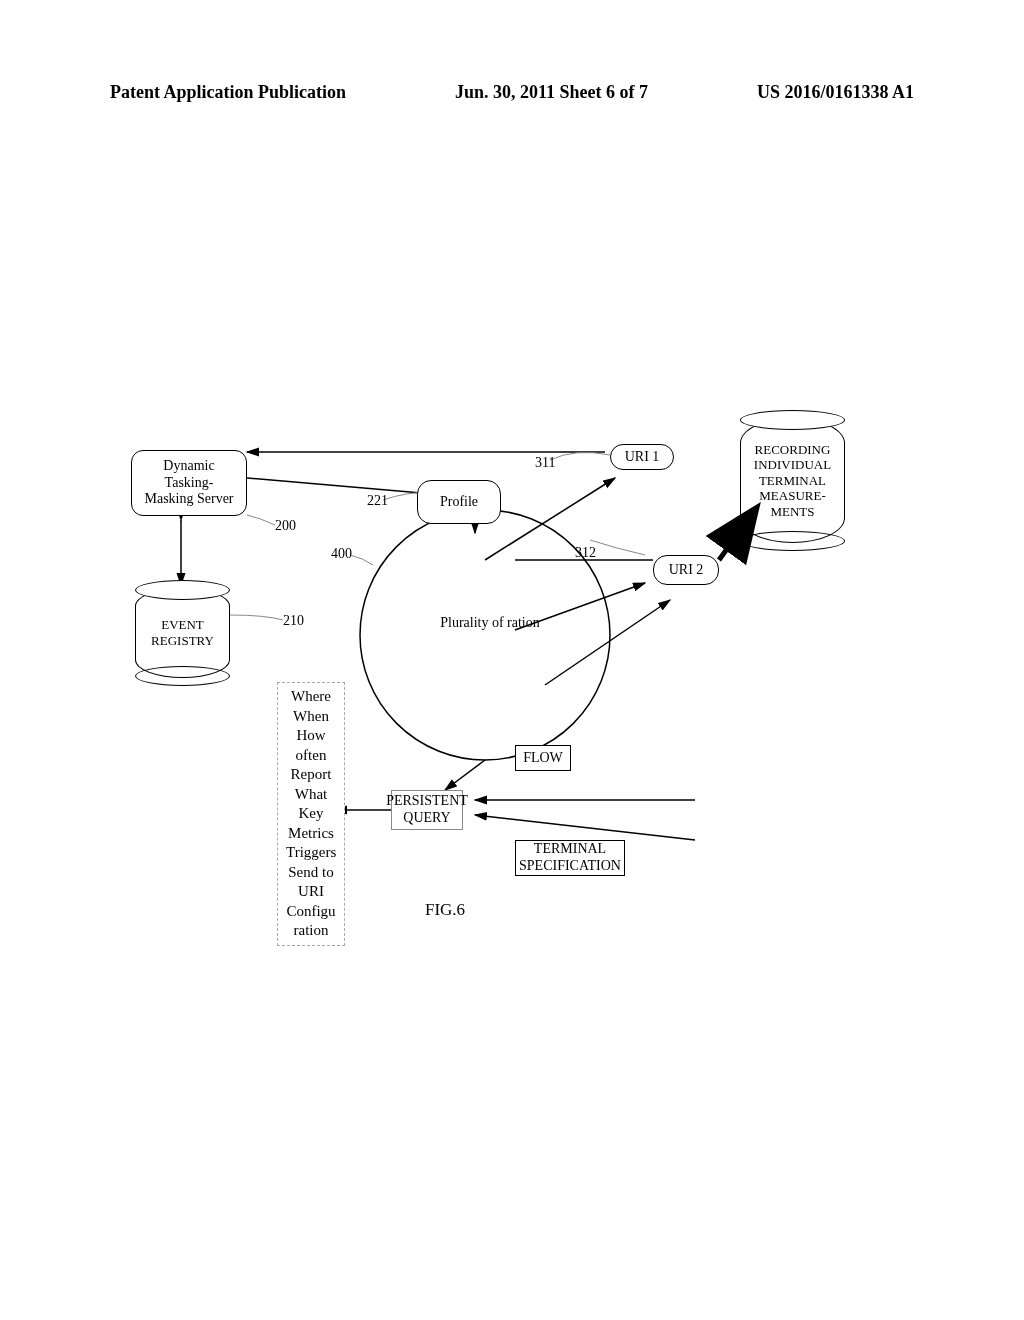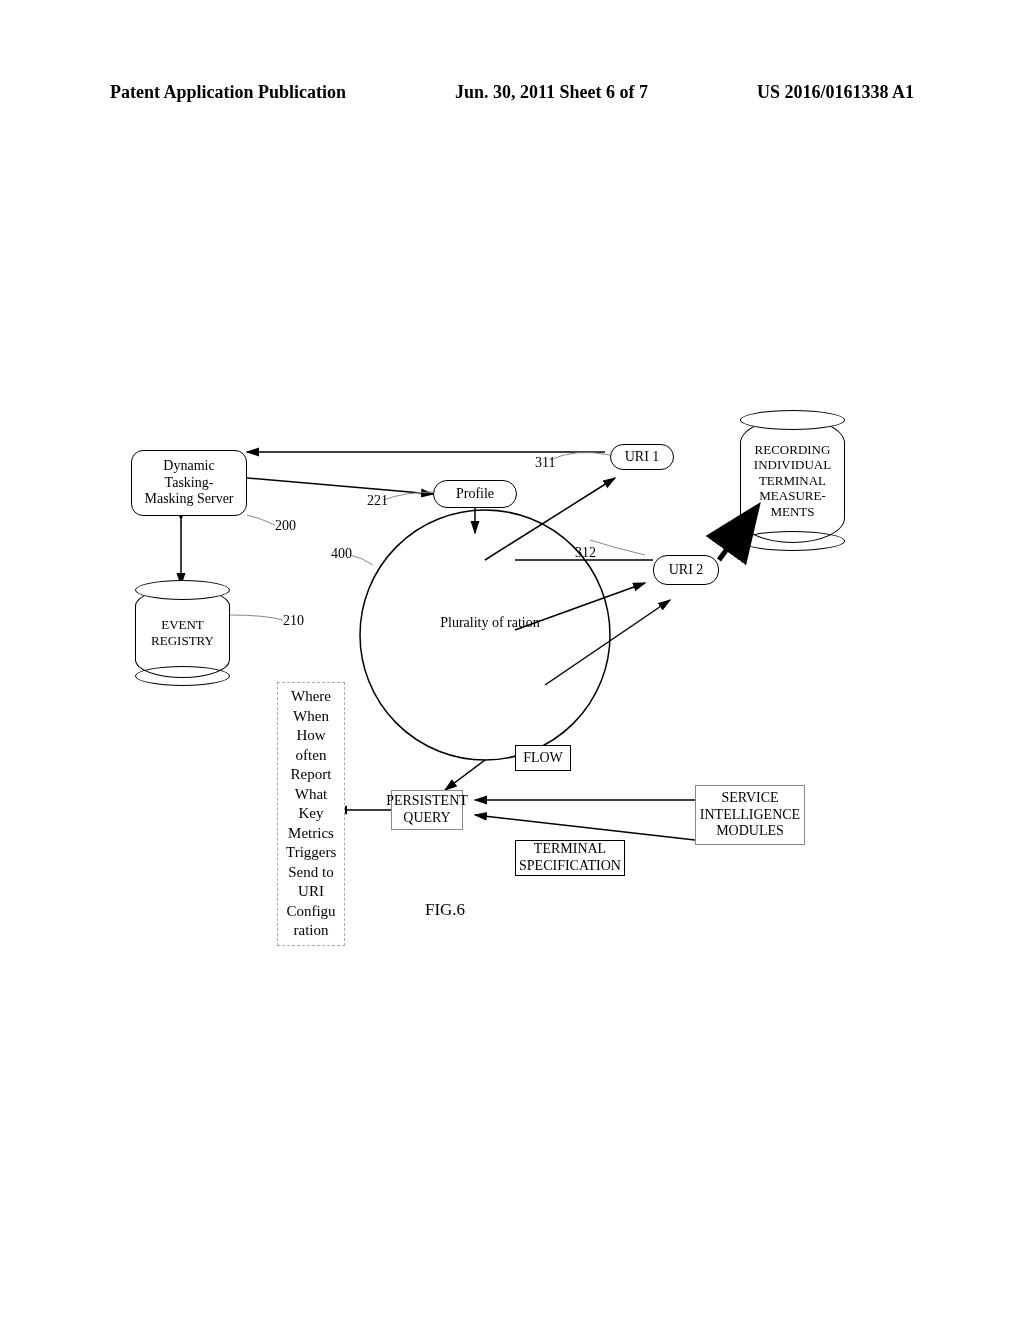--- a/index.html
+++ b/index.html
@@ -166,21 +166,21 @@
 MEASURE-
 MENTS</span>
   </div>
 
   <div class="box" style="top:50px; left:16px; width:116px; height:66px;border-radius:12px;">
     <span style="white-space:pre-line;">Dynamic
 Tasking-
 Masking Server</span>
   </div>
 
-  <div class="box rounded" style="top:80px; left:318px; width:84px; height:28px;">
+  <div class="box rounded" style="top:80px; left:302px; width:84px; height:44px;">
     <span>Profile</span>
   </div>
 
   <div class="box rounded" style="top:44px; left:495px; width:64px; height:26px;font-family:Liberation Serif, serif;">
     <span>URI 1</span>
   </div>
 
   <div class="box rounded" style="top:155px; left:538px; width:66px; height:30px;">
     <span>URI 2</span>
   </div>
@@ -194,25 +194,20 @@
 
   <div class="box" style="top:345px; left:400px; width:56px; height:26px;">
     <span>FLOW</span>
   </div>
 
   <div class="box" style="top:440px; left:400px; width:110px; height:36px;">
     <span style="white-space:pre-line;">TERMINAL
 SPECIFICATION</span>
   </div>
 
-  <div class="box" style="top:385px; left:580px; width:110px; height:60px; border-color:#888;">
-    <span style="white-space:pre-line;">SERVICE
-INTELLIGENCE
-MODULES</span>
-  </div>
 
   <div class="list-box" style="top:282px; left:162px; width:68px;">
     <div>Where</div>
     <div>When</div>
     <div>How</div>
     <div>often</div>
     <div>Report</div>
     <div>What</div>
     <div>Key</div>
     <div>Metrics</div>

